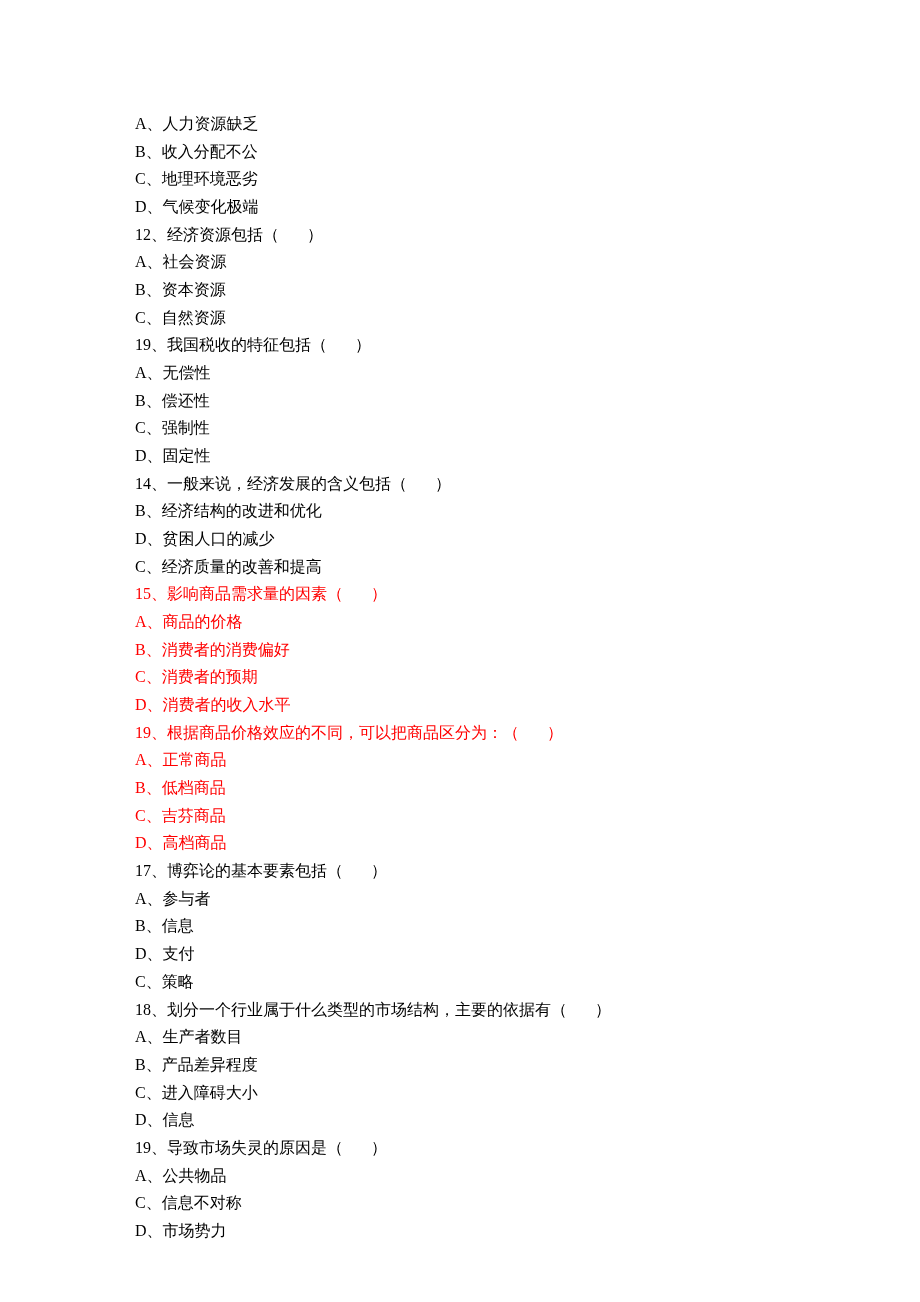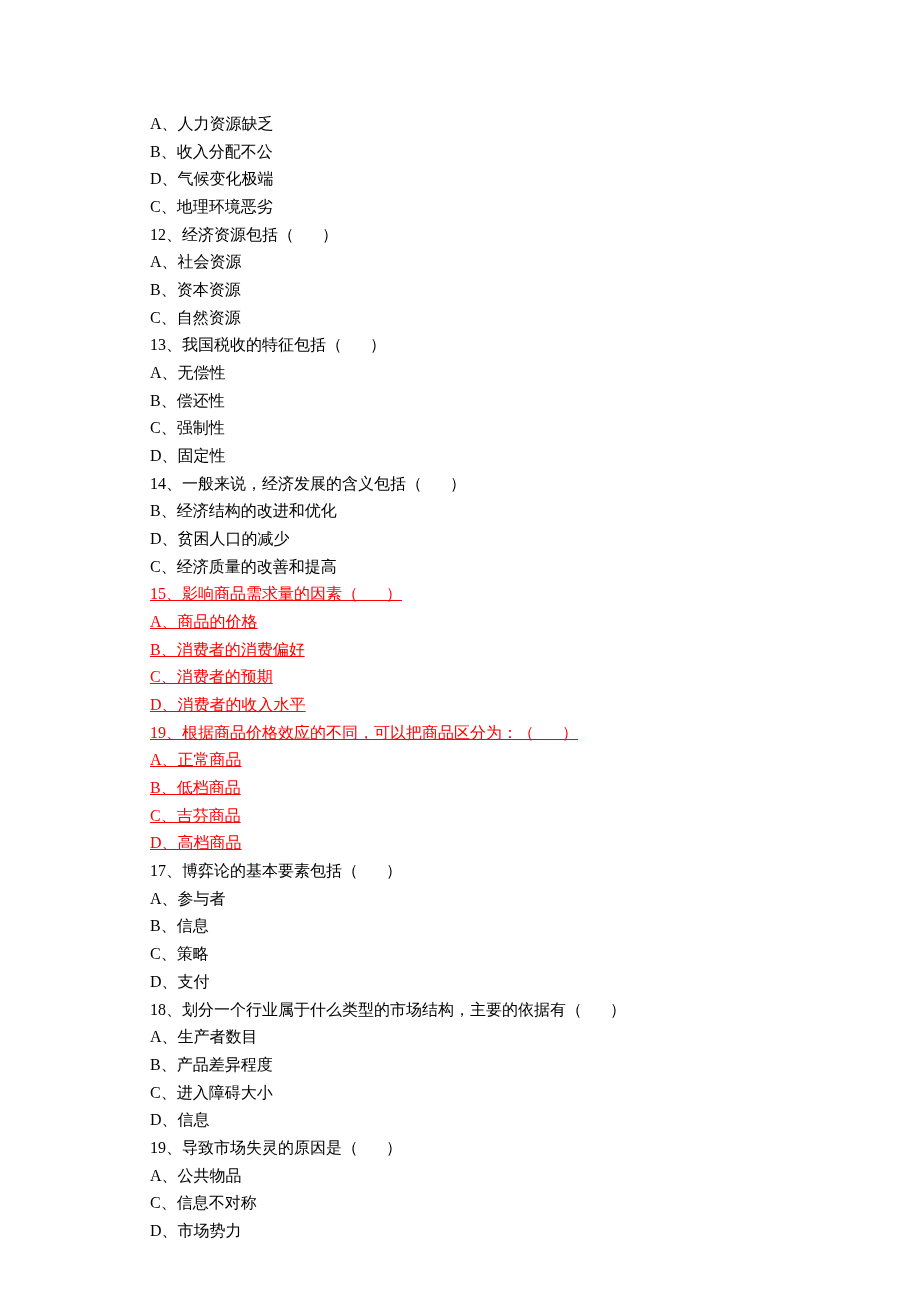--- a/index.html
+++ b/index.html
@@ -10,40 +10,38 @@
       padding: 0;
       width: 920px;
       color: #000000;
     }
     .page {
       padding: 110px 135px 60px 135px;
       line-height: 1.73;
     }
     .line {
       white-space: pre;
-      margin-left: 15px;
     }
     .red {
       color: #ff0000;
-      text-decoration: underline;
     }
   </style>
 </head>
 <body>
 
 <div class="page" id="page-root">
     <div class="line">A、人力资源缺乏</div>
     <div class="line">B、收入分配不公</div>
+    <div class="line">C、地理环境恶劣</div>
     <div class="line">D、气候变化极端</div>
-    <div class="line">C、地理环境恶劣</div>
     <div class="line">12、经济资源包括（       ）</div>
     <div class="line">A、社会资源</div>
     <div class="line">B、资本资源</div>
     <div class="line">C、自然资源</div>
-    <div class="line">13、我国税收的特征包括（       ）</div>
+    <div class="line">19、我国税收的特征包括（       ）</div>
     <div class="line">A、无偿性</div>
     <div class="line">B、偿还性</div>
     <div class="line">C、强制性</div>
     <div class="line">D、固定性</div>
     <div class="line">14、一般来说，经济发展的含义包括（       ）</div>
     <div class="line">B、经济结构的改进和优化</div>
     <div class="line">D、贫困人口的减少</div>
     <div class="line">C、经济质量的改善和提高</div>
     <div class="line red">15、影响商品需求量的因素（       ）</div>
     <div class="line red">A、商品的价格</div>
@@ -51,22 +49,22 @@
     <div class="line red">C、消费者的预期</div>
     <div class="line red">D、消费者的收入水平</div>
     <div class="line red">19、根据商品价格效应的不同，可以把商品区分为：（       ）</div>
     <div class="line red">A、正常商品</div>
     <div class="line red">B、低档商品</div>
     <div class="line red">C、吉芬商品</div>
     <div class="line red">D、高档商品</div>
     <div class="line">17、博弈论的基本要素包括（       ）</div>
     <div class="line">A、参与者</div>
     <div class="line">B、信息</div>
+    <div class="line">D、支付</div>
     <div class="line">C、策略</div>
-    <div class="line">D、支付</div>
     <div class="line">18、划分一个行业属于什么类型的市场结构，主要的依据有（       ）</div>
     <div class="line">A、生产者数目</div>
     <div class="line">B、产品差异程度</div>
     <div class="line">C、进入障碍大小</div>
     <div class="line">D、信息</div>
     <div class="line">19、导致市场失灵的原因是（       ）</div>
     <div class="line">A、公共物品</div>
     <div class="line">C、信息不对称</div>
     <div class="line">D、市场势力</div>
   </div>

